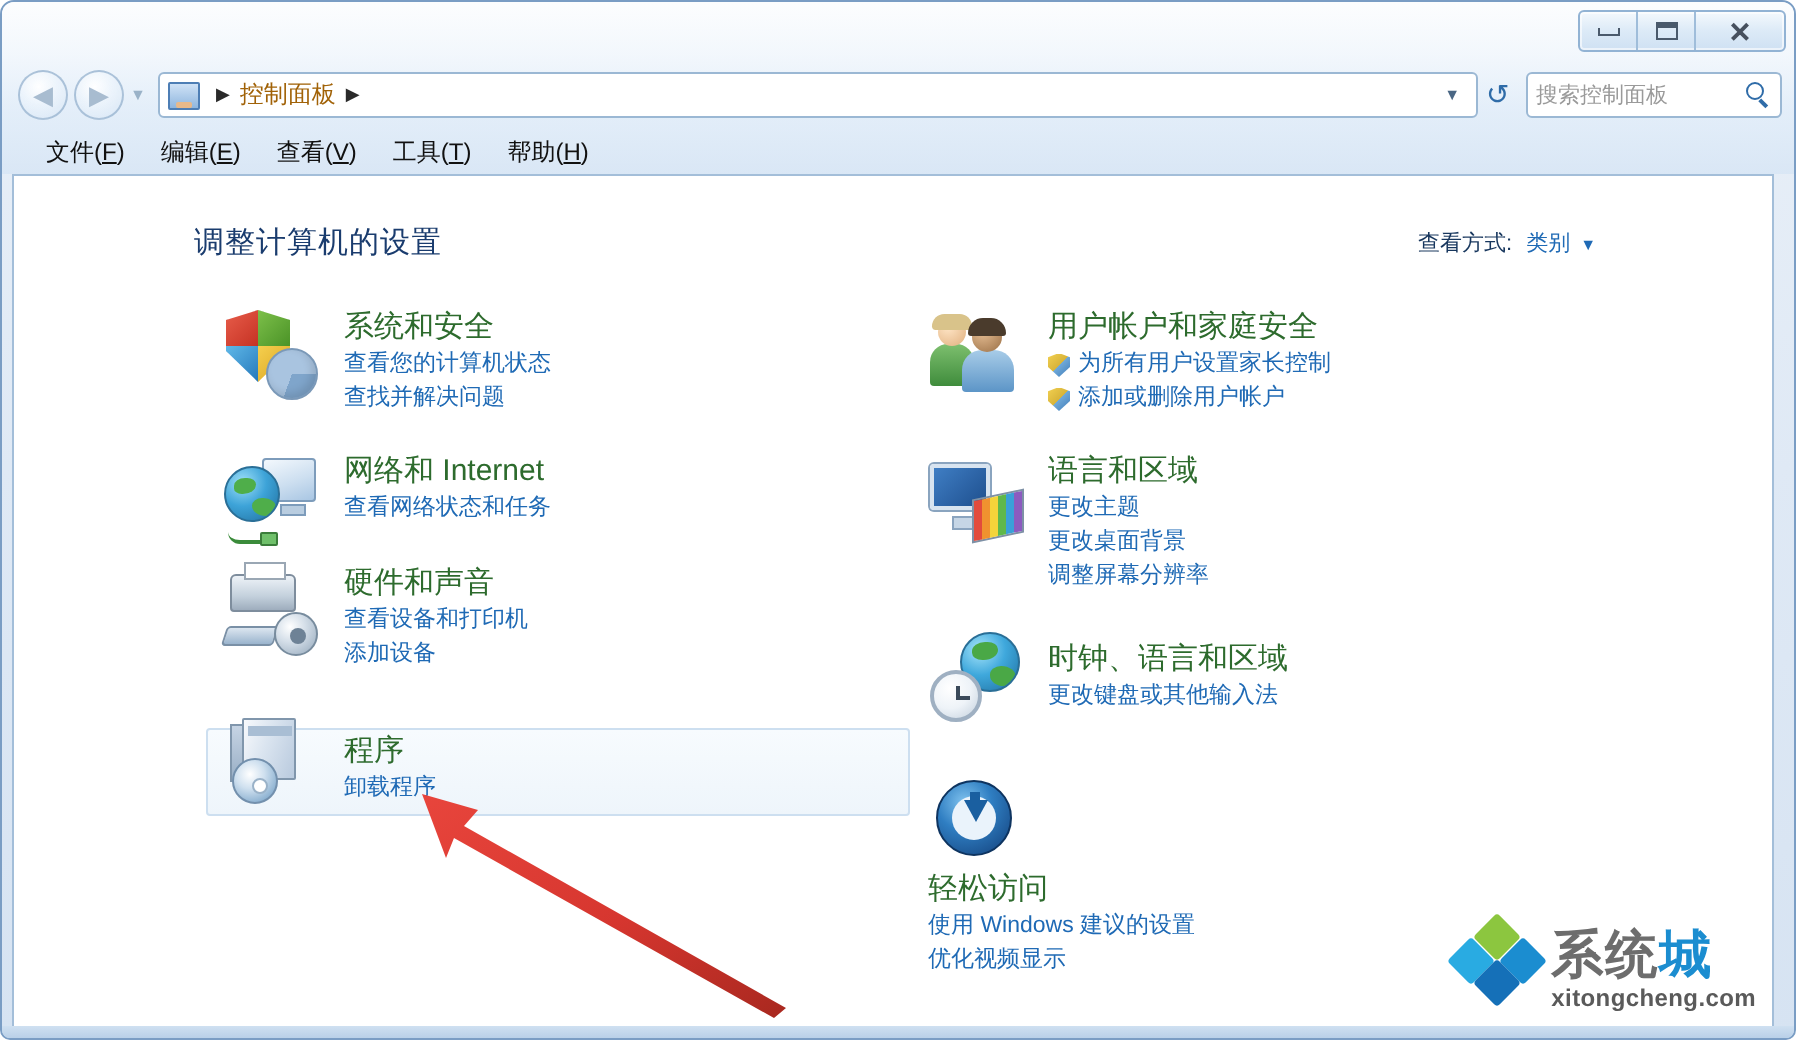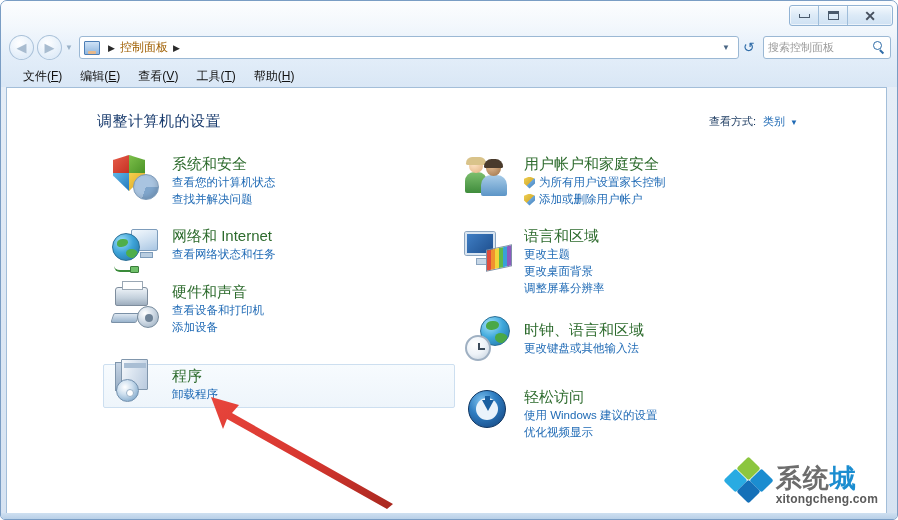--- a/index.html
+++ b/index.html
@@ -605,21 +605,21 @@
             </span>
         </div>
         <div class="cat-body">
           <div class="cat-title">时钟、语言和区域</div>
           <div class="cat-link">
             <span>更改键盘或其他输入法</span>
           </div>
         </div>
       </div>
 
-      <div class="cat col-right" style="top:233px;">
+      <div class="cat col-right" style="top:233px;flex-direction:column;">
         <div class="cat-icon">
           <span class="ic-ease">
               <i class="inner"></i>
               <i class="stem"></i>
               <i class="arrow"></i>
             </span>
         </div>
         <div class="cat-body">
           <div class="cat-title">轻松访问</div>
           <div class="cat-link">

